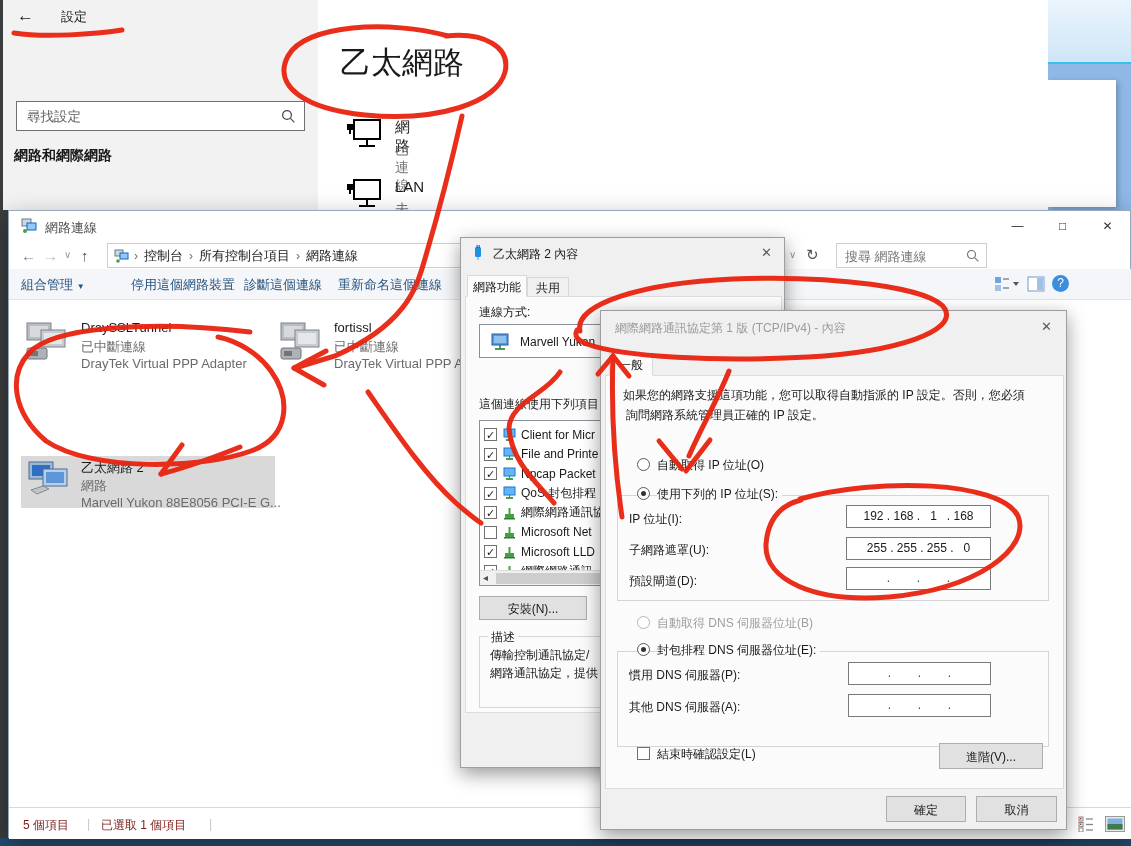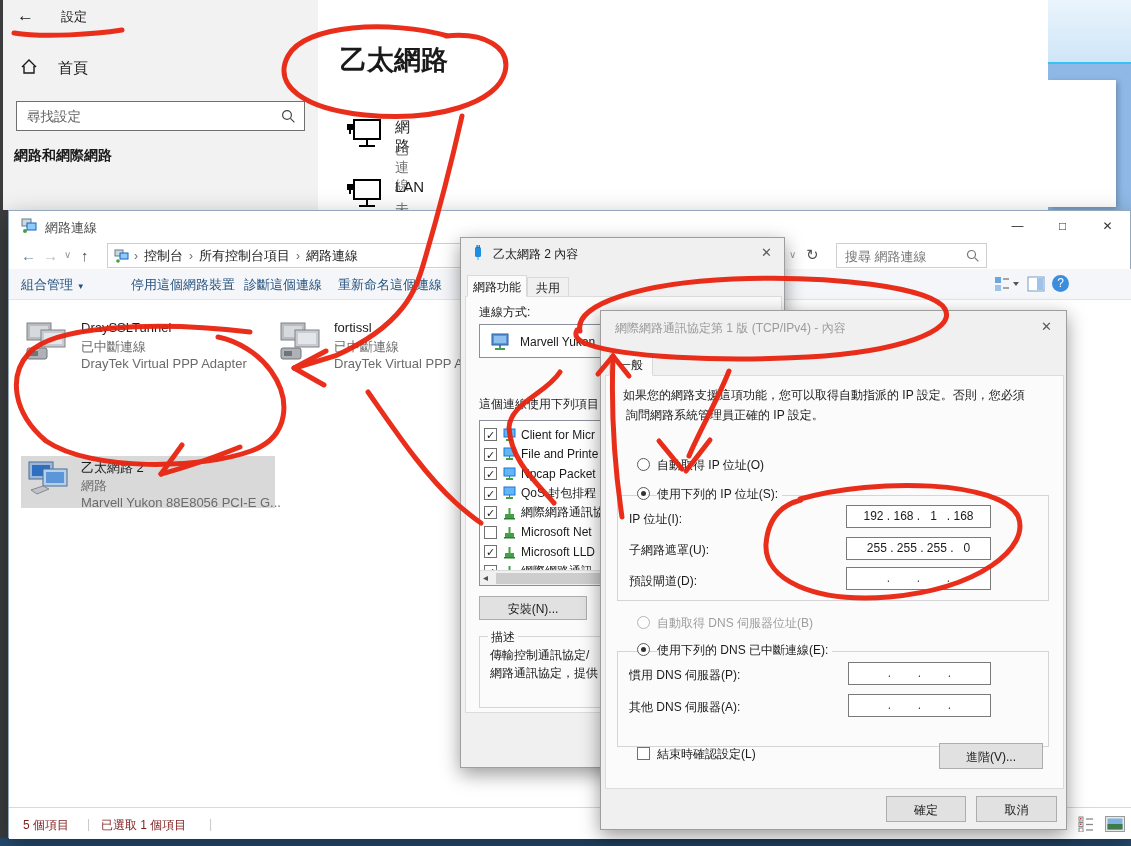--- a/index.html
+++ b/index.html
@@ -20,21 +20,21 @@
   
   .settings{left:3px;top:0;width:1045px;height:210px;background:#f2f2f2;}
   .settings .content{left:315px;top:0;width:730px;height:210px;background:#fff;}
   .s-title{font-size:13px;color:#1a1a1a;}
   .s-back{font-size:17px;color:#1a1a1a;}
   .wc{color:#5a5a5a;font-size:13px;width:40px;text-align:center;display:inline-block;}
   .s-home-label{font-size:15px;color:#1a1a1a;}
   .s-search{left:13px;top:101px;width:289px;height:30px;background:#fff;border:1px solid #707070;}
   .s-search-ph{left:24px;top:108px;font-size:13.5px;color:#5f5f5f;}
   .s-section{left:11px;top:147px;font-size:14px;font-weight:bold;color:#1a1a1a;}
-  .s-page-title{left:337px;top:42px;font-size:27px;font-weight:700;color:#1a1a1a;}
+  .s-page-title{left:337px;top:42px;font-size:31px;font-weight:400;color:#1a1a1a;}
   .s-conn-name{font-size:15px;color:#1a1a1a;}
   .s-conn-status{font-size:14px;color:#767676;}
 
   
   .netconn{left:8px;top:210px;width:1123px;height:628px;background:#fff;border:1px solid #94a8bd;box-shadow:0 8px 24px rgba(0,0,0,.35);}
   .nc-title{font-size:13px;color:#4a4a4a;}
   .nc-controls{right:0;top:0;height:30px;display:flex;}
   .nc-controls span{width:45px;height:30px;text-align:center;line-height:30px;color:#333;font-size:12px;}
   .nav-ico{font-size:15px;color:#6a7f94;}
   .addr-box{left:98px;top:32px;width:676px;height:25px;border:1px solid #cfcfcf;background:#fff;display:flex;align-items:center;padding-left:6px;}
@@ -94,26 +94,20 @@
 
   <div class="abs settings">
     <span class="abs s-back" style="left:14px;top:6px;">←</span>
     <span class="abs s-title" style="left:58px;top:8px;">設定</span>
     <div class="abs" style="left:905px;top:0;display:flex;">
       <span class="wc" style="line-height:28px;">—</span>
       <span class="wc" style="line-height:28px;">□</span>
       <span class="wc" style="line-height:28px;">✕</span>
     </div>
 
-    <div class="abs" style="left:17px;top:58px;width:280px;height:24px;">
-      <svg width="18" height="18" viewBox="0 0 18 18">
-          <path d="M2 9 L9 2 L16 9 M4 8 V15 H14 V8" stroke="#1a1a1a" stroke-width="1.4" fill="none"></path>
-        </svg>
-      <span class="s-home-label abs" style="left:38px;top:1px;">首頁</span>
-    </div>
     <div class="abs s-search">
       <span class="abs s-search-ph" style="left:10px;top:6px;">尋找設定</span>
       <svg class="abs" style="right:8px;top:7px;" width="15" height="15" viewBox="0 0 15 15">
           <circle cx="6" cy="6" r="4.4" stroke="#444" stroke-width="1.2" fill="none"></circle>
           <line x1="9.4" y1="9.4" x2="13.4" y2="13.4" stroke="#444" stroke-width="1.2"></line>
         </svg>
     </div>
     <span class="abs s-section">網路和網際網路</span>
 
     <div class="abs content"></div>
@@ -406,21 +400,21 @@
     <span class="abs lbl" style="left:28px;top:231px;">子網路遮罩(U):</span>
     <div class="abs ipfield" style="left:245px;top:226px;width:145px;height:23px;line-height:21px;">255 . 255 . 255 .   0</div>
     <span class="abs lbl" style="left:28px;top:262px;">預設閘道(D):</span>
     <div class="abs ipfield" style="left:245px;top:256px;width:145px;height:23px;line-height:21px;color:#444;">.        .        .</div>
 
     <span class="abs radio dis" style="left:36px;top:305px;"></span>
     <span class="abs lbl-gray" style="left:56px;top:304px;">自動取得 DNS 伺服器位址(B)</span>
 
     <div class="abs groupbox" style="left:16px;top:340px;width:432px;height:96px;"></div>
     <span class="abs radio sel" style="left:36px;top:332px;"></span>
-    <span class="abs lbl" style="left:56px;top:331px;background:#fbfbfb;padding-right:4px;">使用下列的 DNS 已中斷連線(E):</span>
+    <span class="abs lbl" style="left:56px;top:331px;background:#fbfbfb;padding-right:4px;">封包排程 DNS 伺服器位址(E):</span>
 
     <span class="abs lbl" style="left:28px;top:356px;">慣用 DNS 伺服器(P):</span>
     <div class="abs ipfield" style="left:247px;top:351px;width:143px;height:23px;line-height:21px;color:#444;">.        .        .</div>
     <span class="abs lbl" style="left:28px;top:388px;">其他 DNS 伺服器(A):</span>
     <div class="abs ipfield" style="left:247px;top:383px;width:143px;height:23px;line-height:21px;color:#444;">.        .        .</div>
 
     <span class="abs cbx" style="left:36px;top:436px;"></span>
     <span class="abs lbl" style="left:56px;top:435px;">結束時確認設定(L)</span>
     <div class="abs btn" style="left:338px;top:432px;width:104px;height:26px;line-height:26px;">進階(V)...</div>
 

